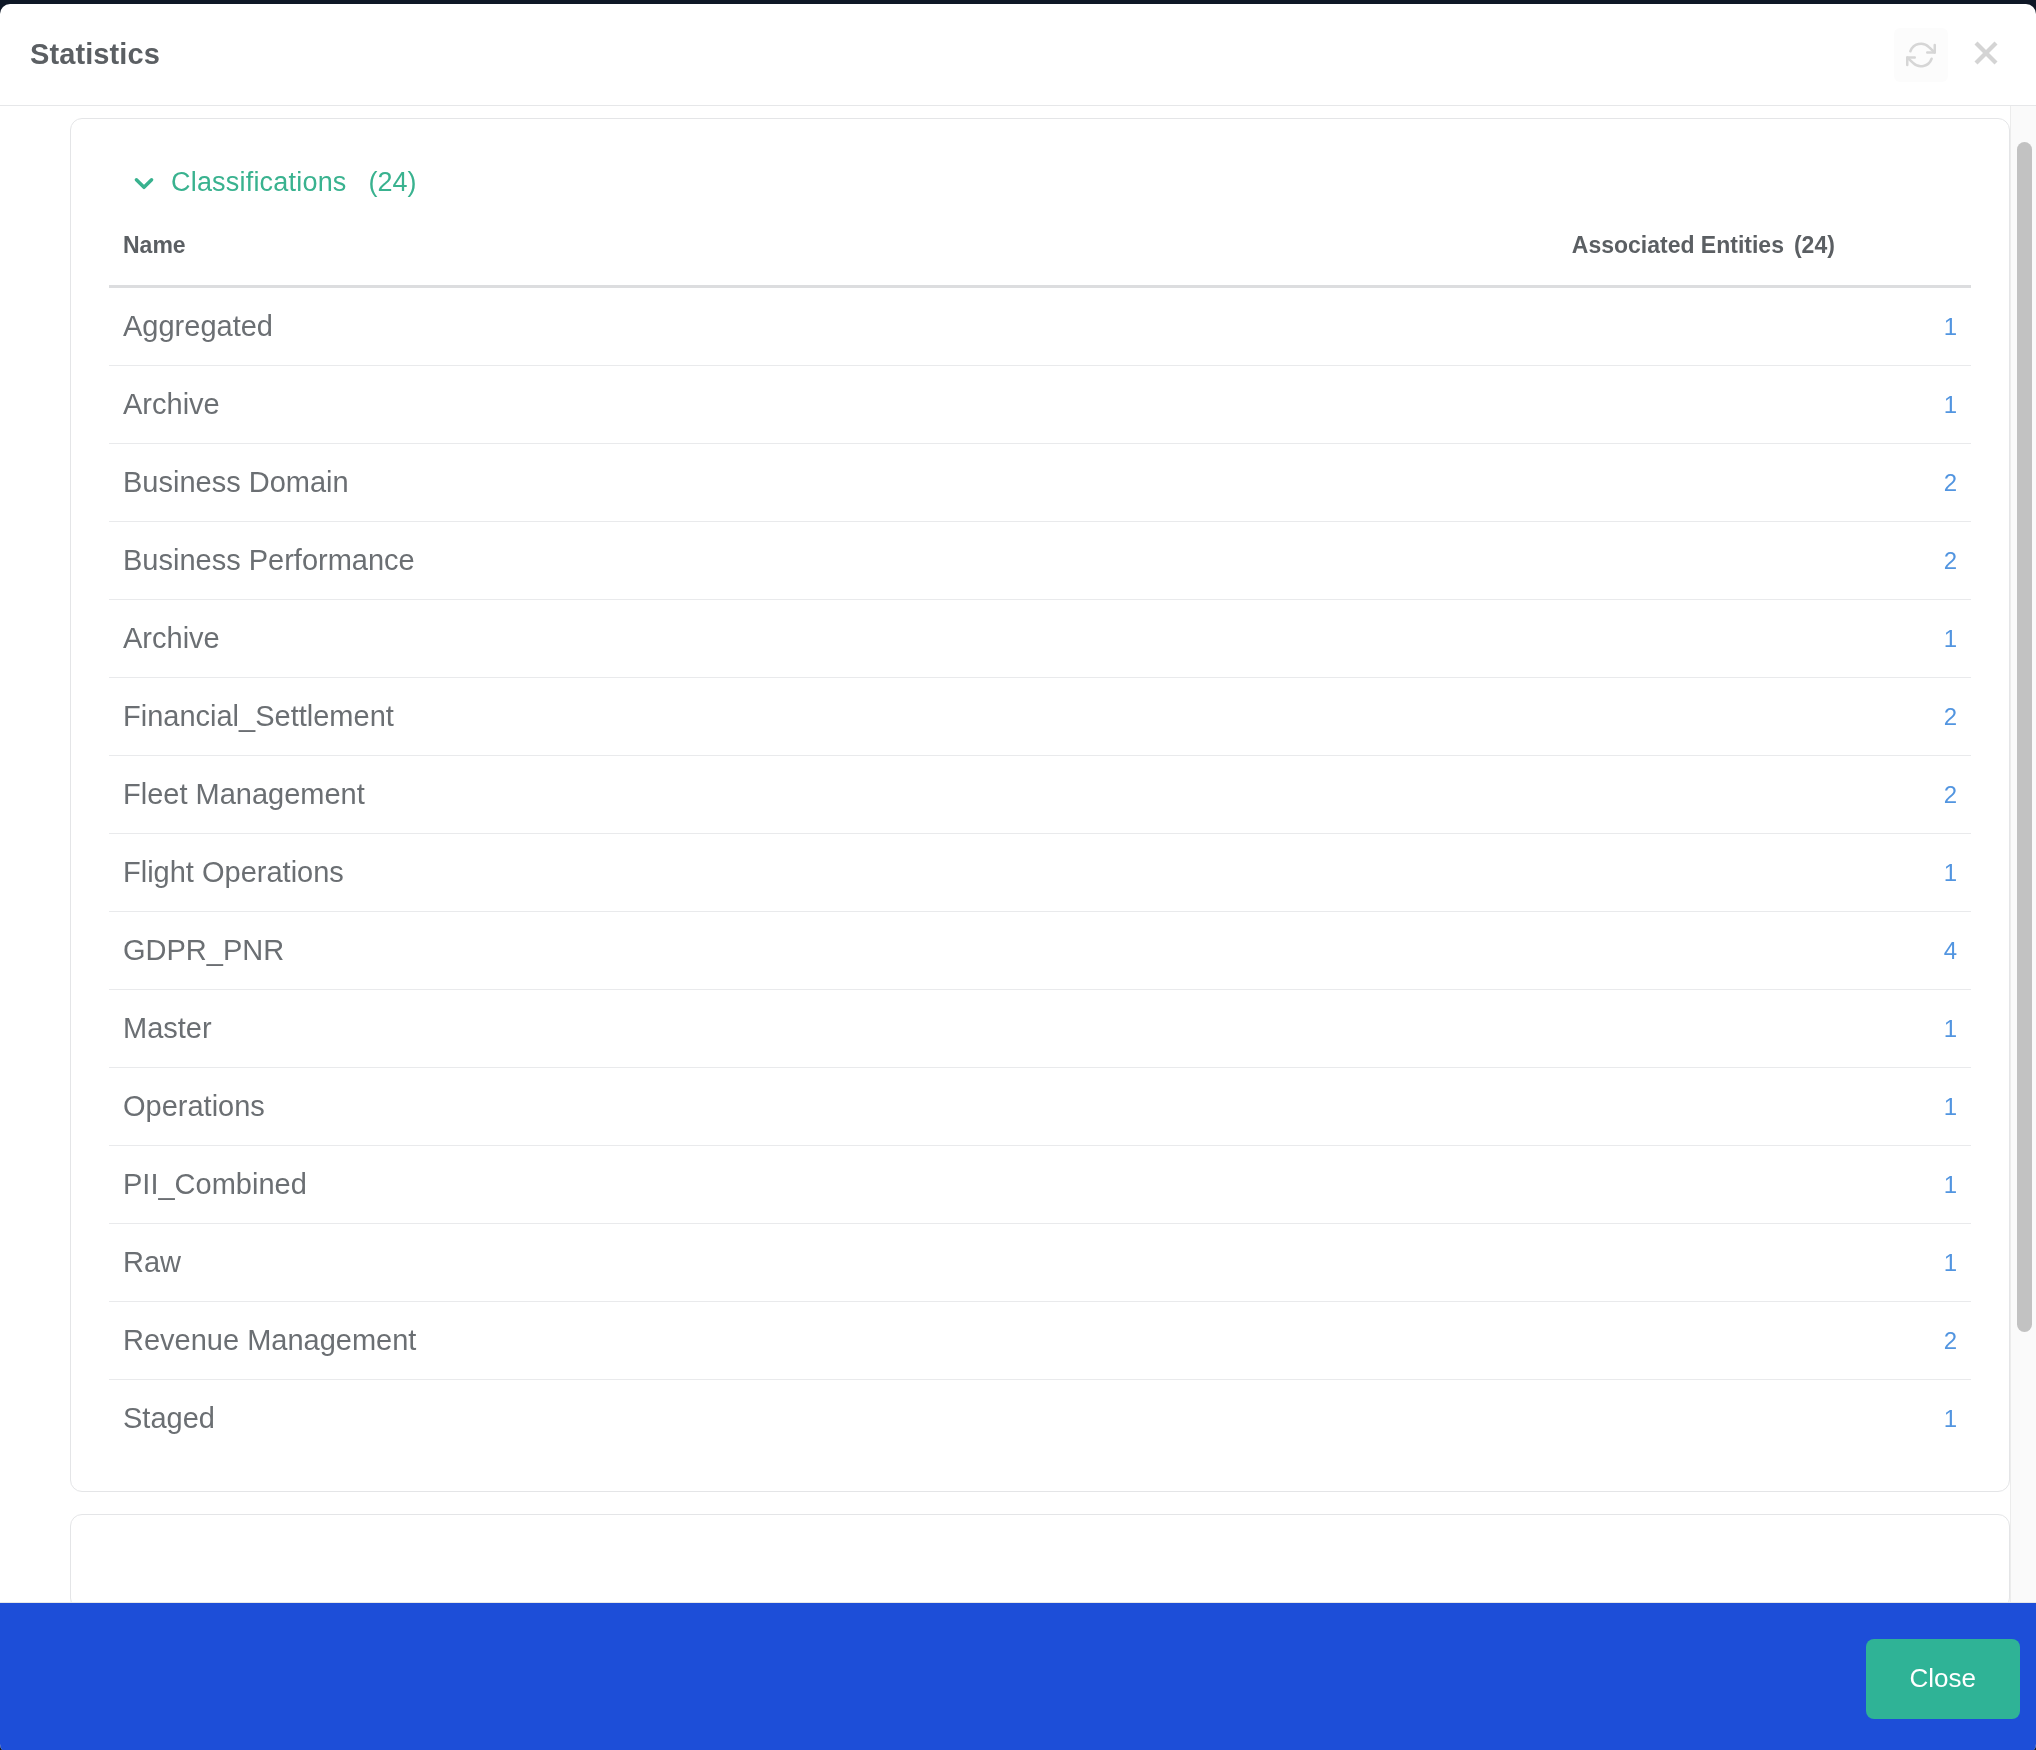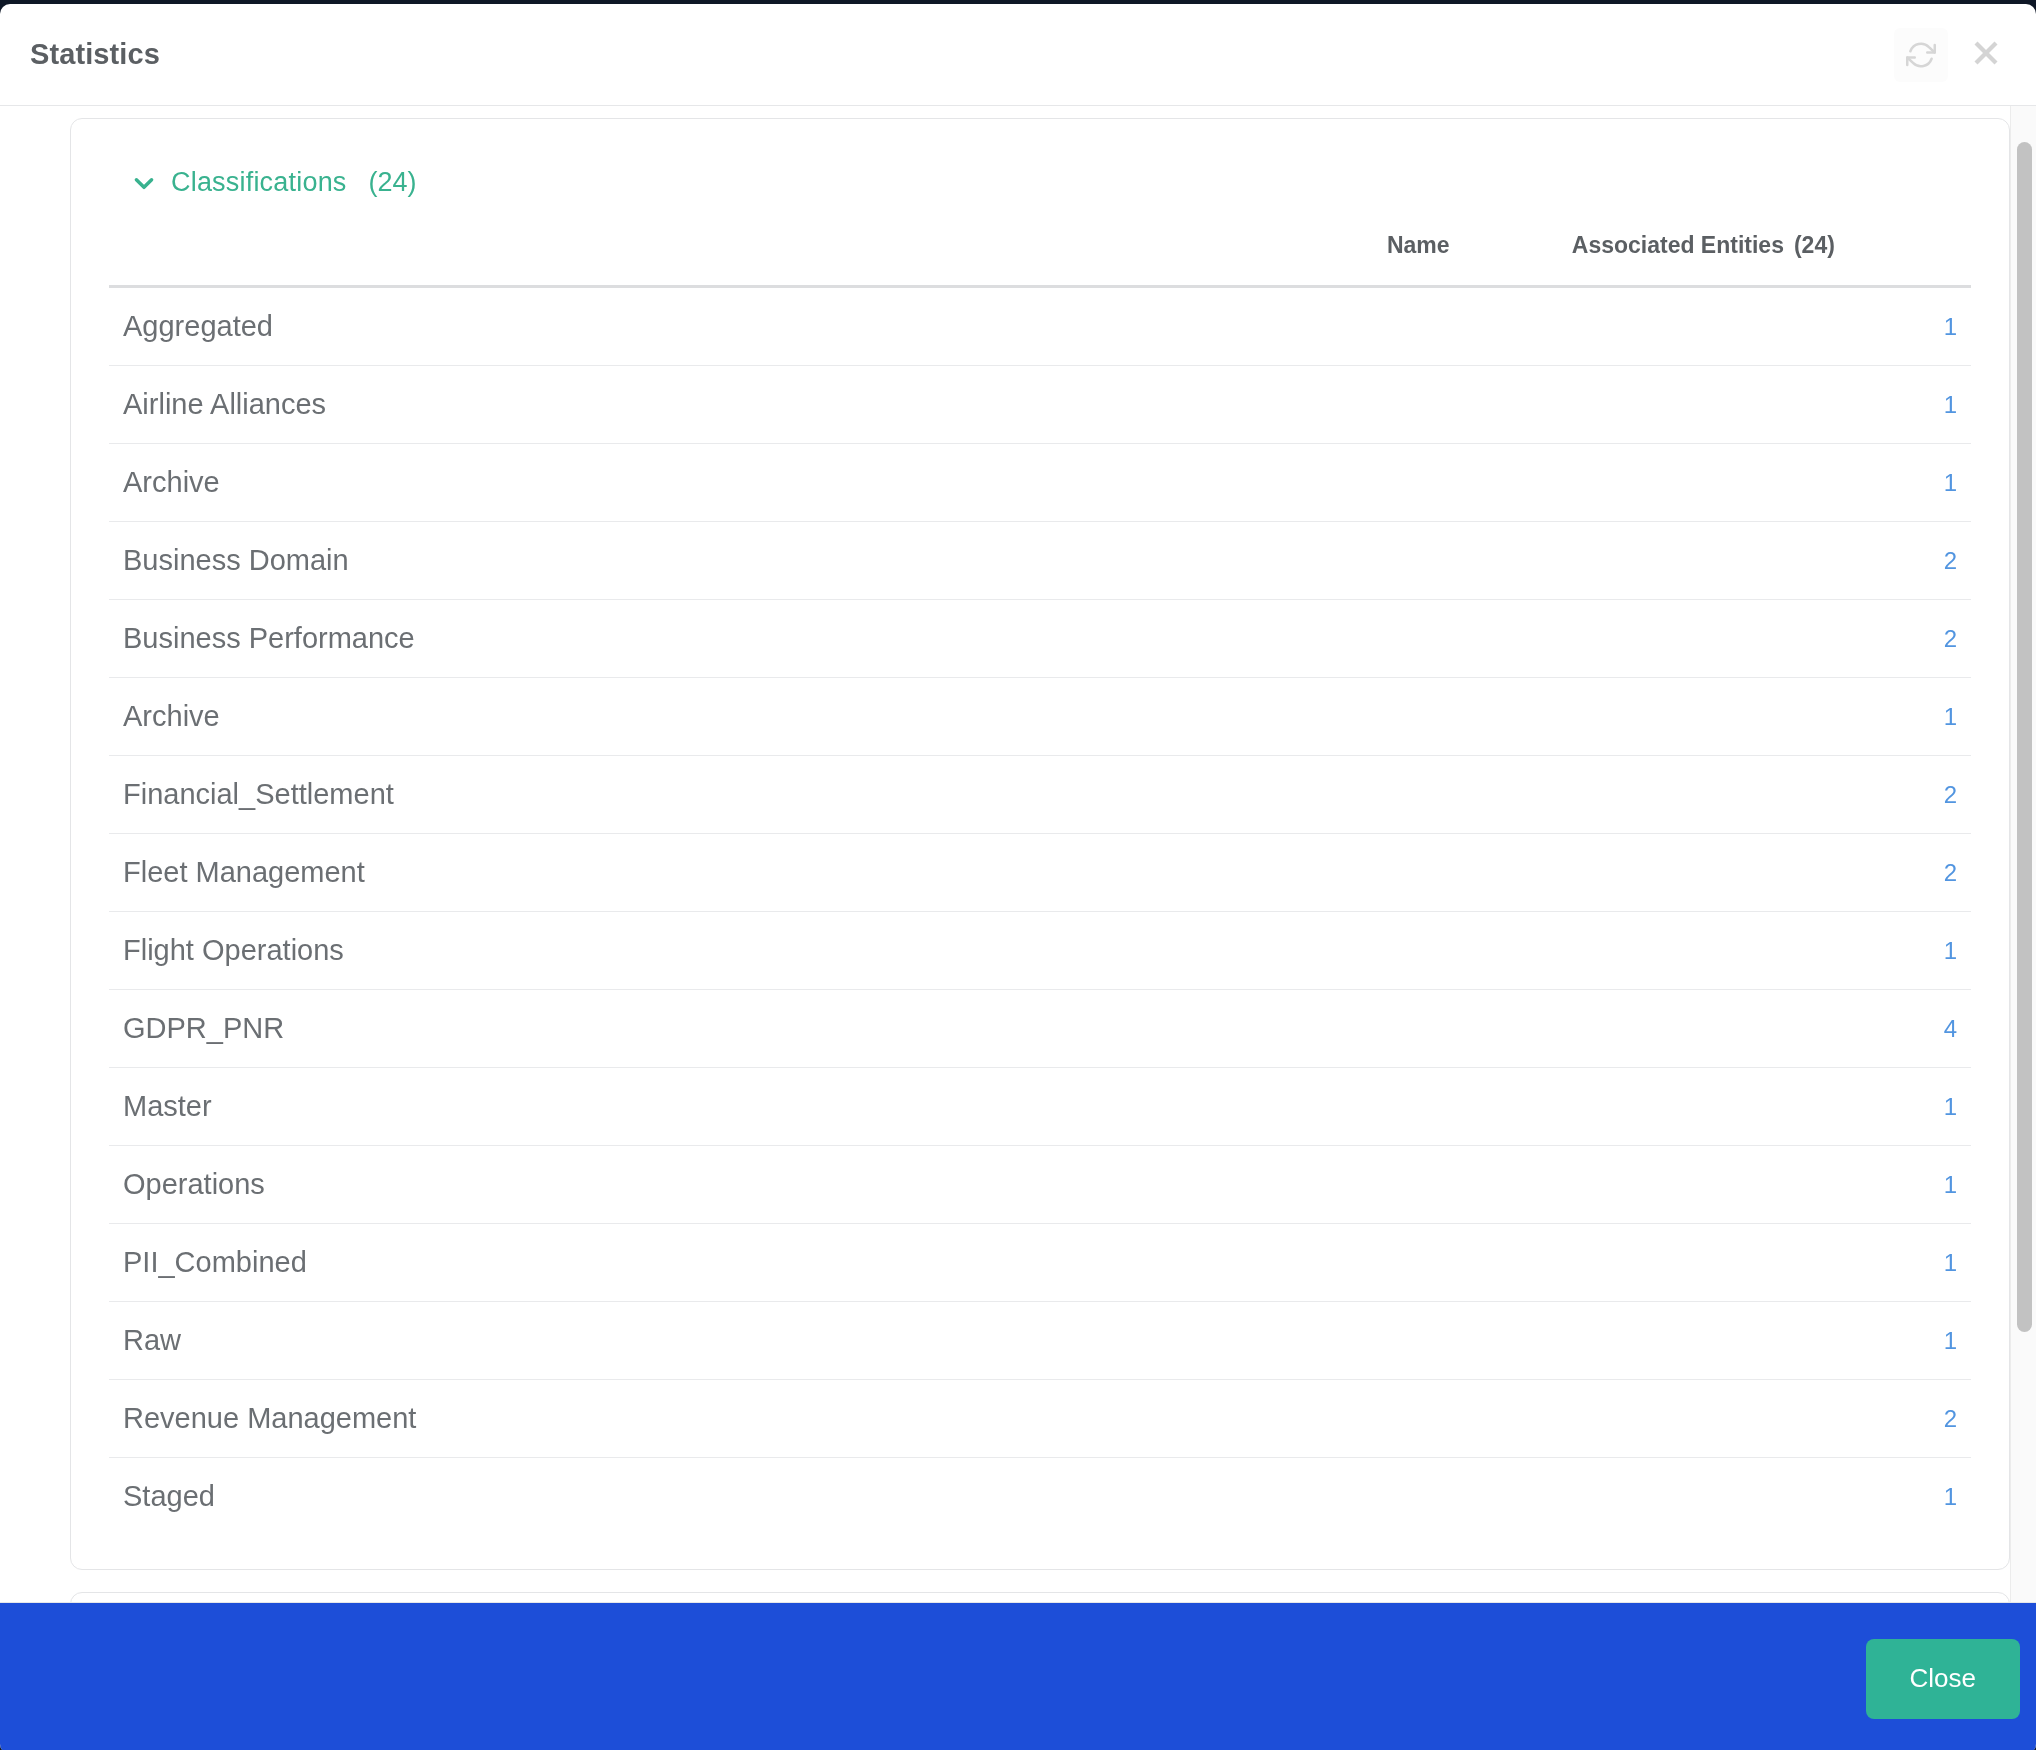--- a/index.html
+++ b/index.html
@@ -131,21 +131,21 @@
     margin-left: 8px;
   }
 
   
   table.stats-table {
     width: 100%;
     border-collapse: collapse;
     table-layout: fixed;
   }
   table.stats-table th {
-    text-align: right;
+    text-align: left;
     font-size: 23px;
     font-weight: 700;
     color: #5b5f63;
     padding: 0 0 26px 14px;
     border-bottom: 3px solid #dcdddf;
   }
   table.stats-table th.num {
     text-align: center;
     padding-right: 14px;
     padding-left: 0;
@@ -276,24 +276,20 @@
                   <span>Associated Entities</span><span class="cnt">(24)</span>
                 </th>
               </tr>
             </thead>
             <tbody id="table-body">
                 <tr>
                   <td>Aggregated</td>
                   <td class="num">1</td>
                 </tr>
                 <tr>
-                  <td>Airline Alliances</td>
-                  <td class="num">1</td>
-                </tr>
-                <tr>
                   <td>Archive</td>
                   <td class="num">1</td>
                 </tr>
                 <tr>
                   <td>Business Domain</td>
                   <td class="num">2</td>
                 </tr>
                 <tr>
                   <td>Business Performance</td>
                   <td class="num">2</td>

